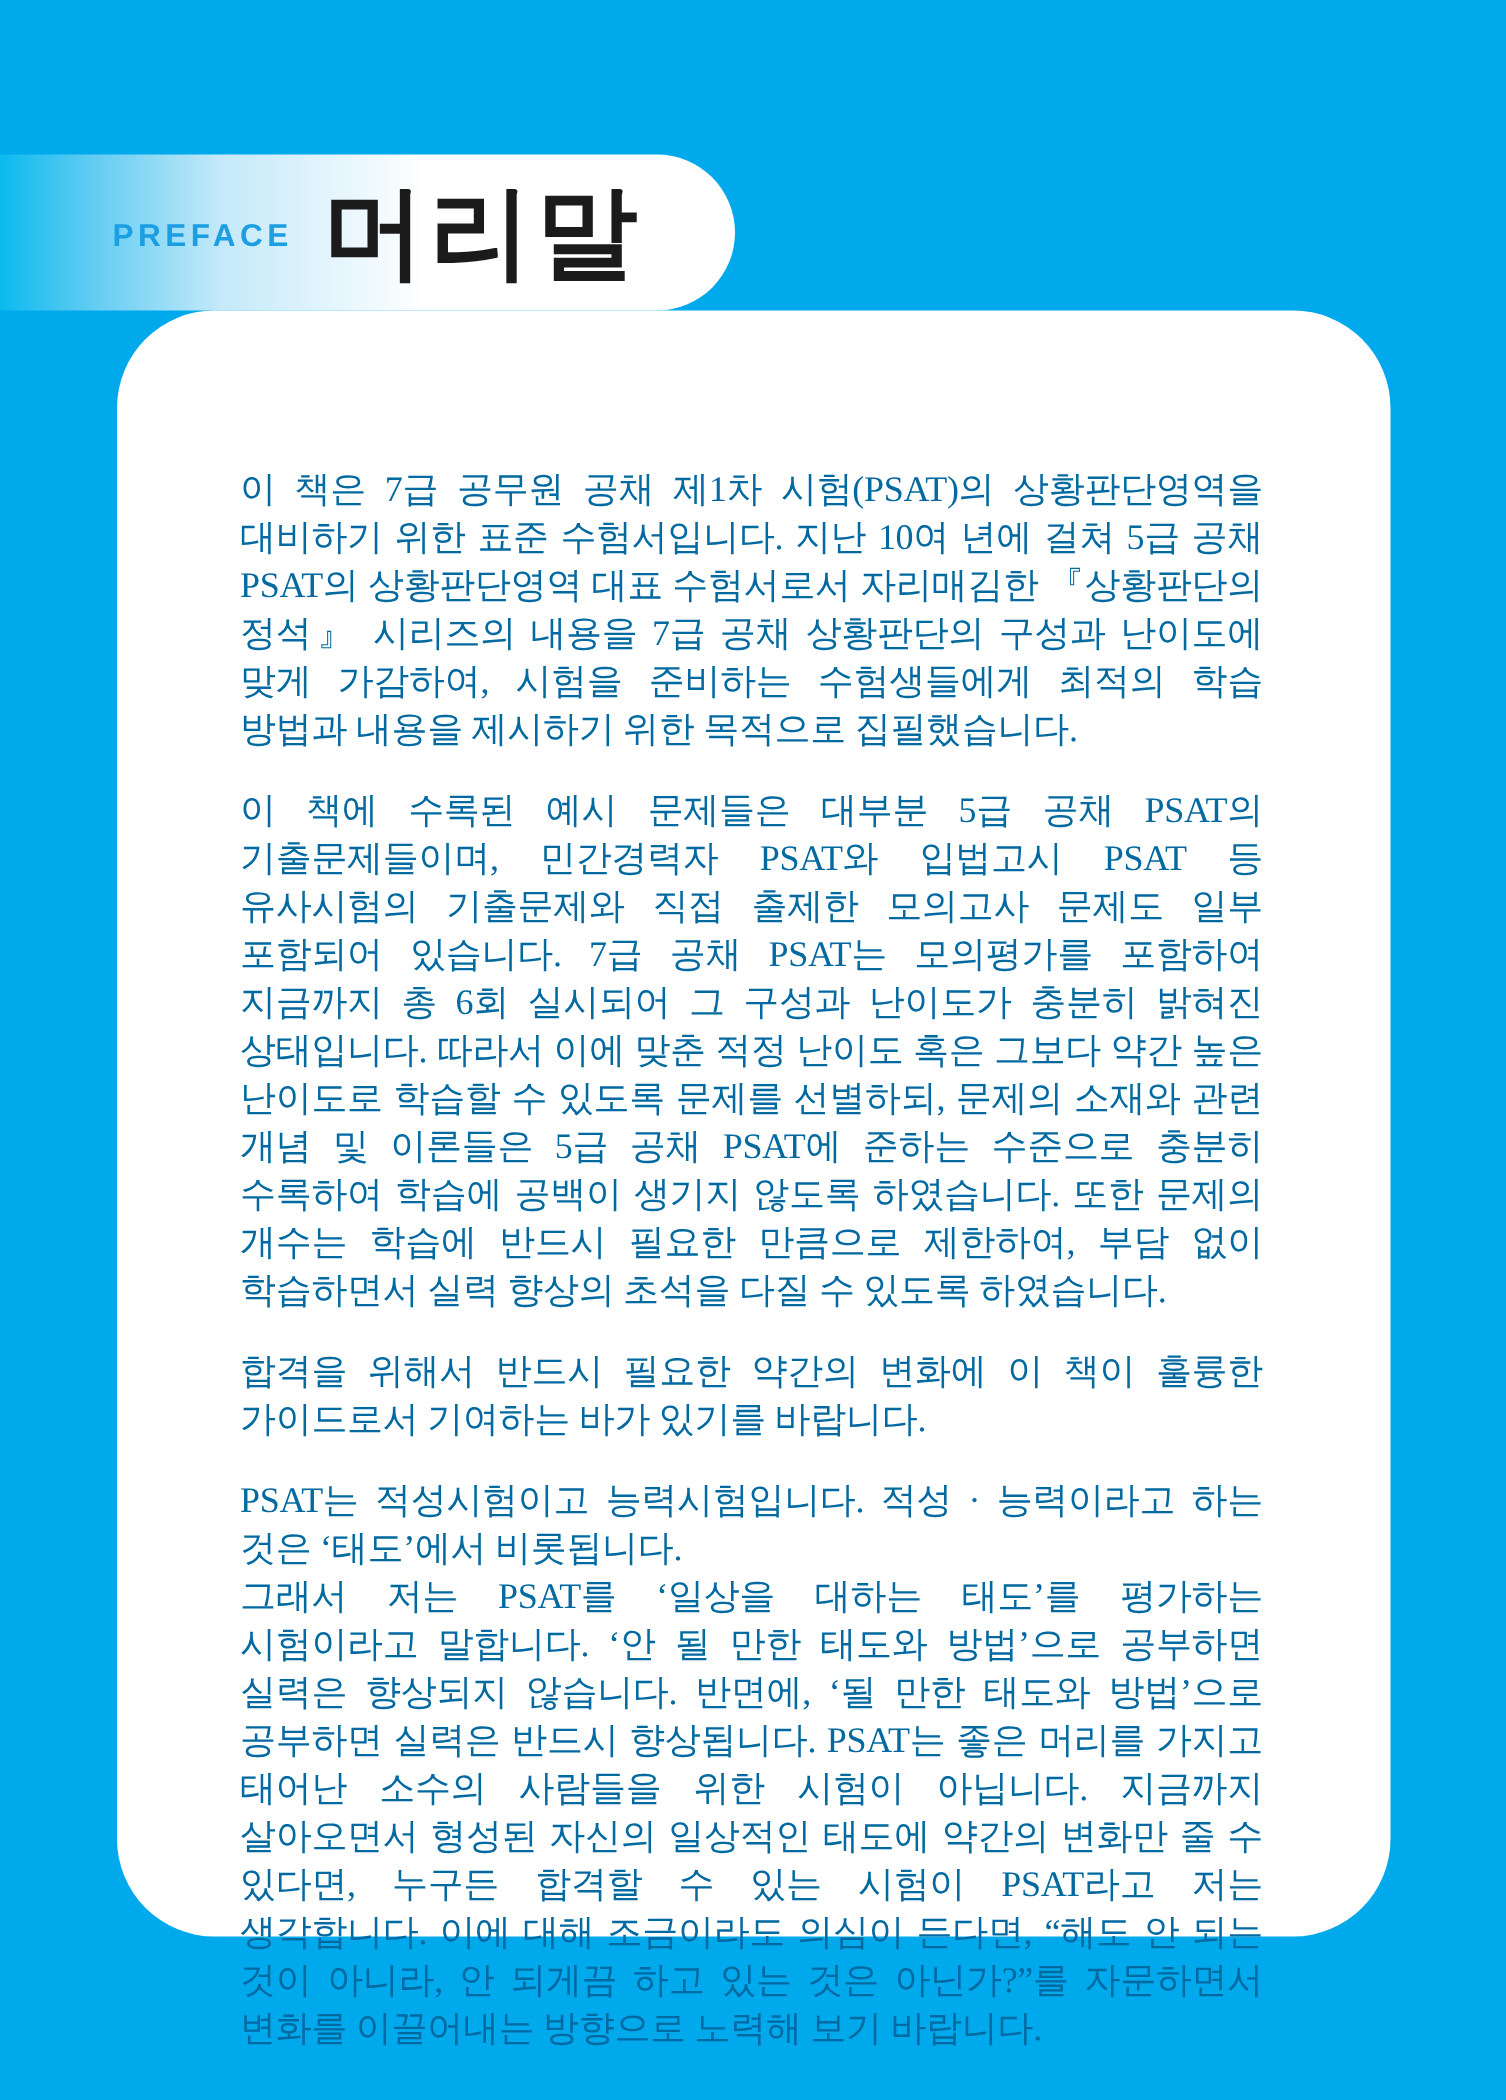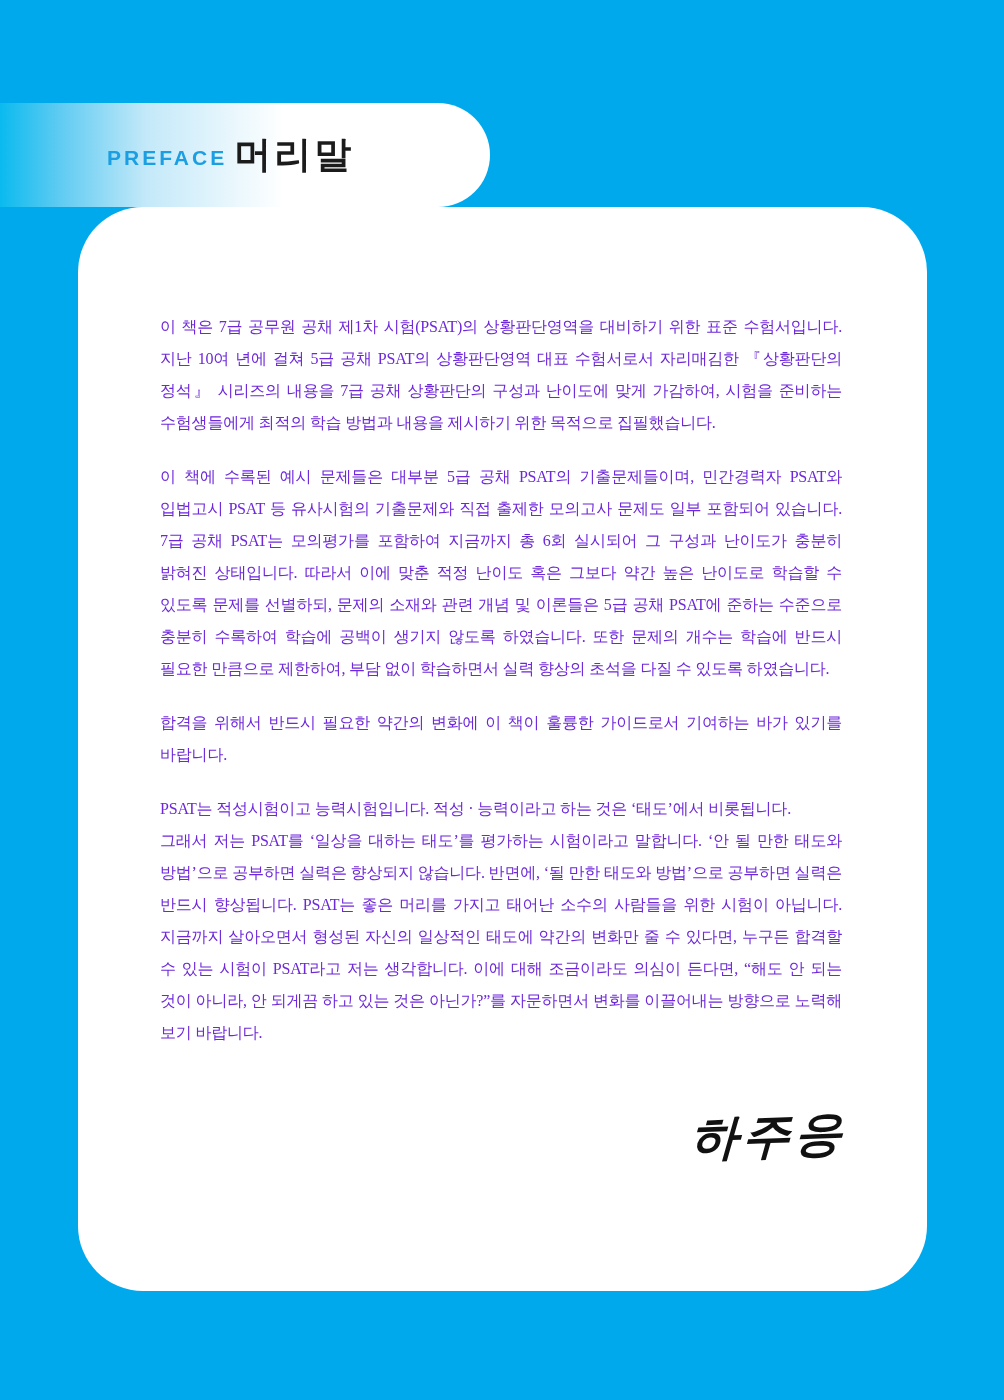--- a/index.html
+++ b/index.html
@@ -17,58 +17,58 @@
     position: absolute;
     top: 103px;
     left: 0;
     width: 490px;
     height: 104px;
     border-radius: 0 52px 52px 0;
     background: linear-gradient(to right,
       #0ABAEF 0%, #5ECBF2 12%, #C4E9F9 30%, #FFFFFF 58%, #FFFFFF 100%);
     display: flex;
     align-items: center;
-    padding-left: 107px;
+    padding-left: 75px;
     box-sizing: border-box;
   }
   .banner-eyebrow {
     font-family: "Liberation Sans", "DejaVu Sans", sans-serif;
     font-size: 21px;
     font-weight: bold;
     letter-spacing: 3px;
     color: var(--accent-blue, #1C9EE2);
     margin-top: 6px;
   }
   .banner-title {
     font-family: "Liberation Sans", "DejaVu Sans", sans-serif;
-    font-size: 37px;
+    font-size: 68px;
     font-weight: 900;
     letter-spacing: 3px;
     color: #1B1B1B;
-    margin-left: 7px;
+    margin-left: 20px;
   }
 
   
   .card {
     position: absolute;
     left: 78px;
     top: 207px;
     width: 849px;
     height: 1084px;
     background: #FFFFFF;
     border-radius: 65px;
     box-sizing: border-box;
     padding: 104px 67px 0 82px;
   }
 
   .content p {
     margin: 0 18px 22px 0;
-    font-size: 16px;
+    font-size: 24px;
     line-height: 32px;
-    color: #6d28d9;
+    color: #0369a1;
     text-align: justify;
     white-space: pre-line;
     letter-spacing: -0.2px;
     word-break: keep-all;
   }
   .content p:last-of-type { margin-bottom: 0; }
 
   
   .signature {
     margin-top: 52px;

